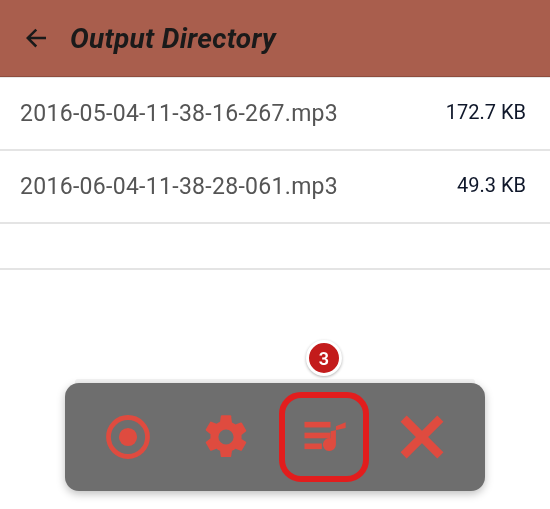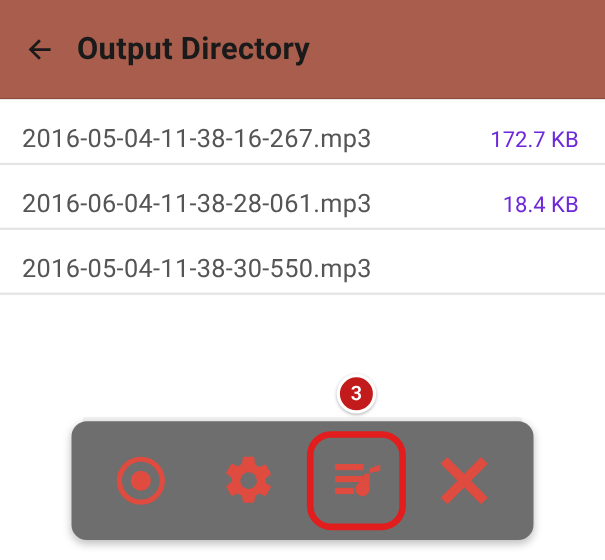--- a/index.html
+++ b/index.html
@@ -5,26 +5,27 @@
     * { margin: 0; padding: 0; box-sizing: border-box; }
     body {
       width: 550px;
       height: 509px;
       background: #ffffff;
       font-family: Roboto, Arial, sans-serif;
       position: relative;
       overflow: hidden;
     }
     .toolbar {
-      height: 90px;
+      height: 77px;
       background: #a95e4d;
       display: flex;
       align-items: center;
       padding: 0 14px;
       border-bottom: 1px solid #8e4d3e;
+      font-style: italic;
     }
     .back-btn {
       width: 44px;
       height: 44px;
       display: flex;
       align-items: center;
       justify-content: center;
       cursor: pointer;
       color: #1a1a1a;
     }
@@ -33,35 +34,34 @@
       font-weight: 700;
       color: #1a1a1a;
       margin-left: 12px;
       letter-spacing: 0.3px;
     }
     .list {
       background: #ffffff;
     }
     .row {
       display: flex;
-      align-items: center;
       justify-content: space-between;
-      padding: 22px 24px 8px 20px;
+      padding: 22px 24px 22px 20px;
       border-bottom: 2px solid #e4e4e4;
     }
     .row:nth-child(1) { border-top: 1px solid #e8e8e8; }
     .filename {
       font-size: 23px;
       color: #555555;
       white-space: nowrap;
       letter-spacing: 0.3px;
     }
     .filesize {
       font-size: 20px;
-      color: #6d28d9;
+      color: #0f172a;
       white-space: nowrap;
     }
     .bottom-area {
       position: absolute;
       bottom: 18px;
       left: 0;
       right: 0;
       display: flex;
       justify-content: center;
     }
@@ -133,24 +133,23 @@
   <div class="title">Output Directory</div>
 </div>
 
 <div class="list">
   <div class="row">
     <span class="filename">2016-05-04-11-38-16-267.mp3</span>
     <span class="filesize">172.7 KB</span>
   </div>
   <div class="row">
     <span class="filename">2016-06-04-11-38-28-061.mp3</span>
-    <span class="filesize">18.4 KB</span>
+    <span class="filesize">49.3 KB</span>
   </div>
   <div class="row">
-    <span class="filename">2016-05-04-11-38-30-550.mp3</span>
   </div>
 </div>
 
 <div class="bottom-area">
   <div class="bottom-bar">
 
     <div class="bar-btn">
       <svg width="52" height="52" viewBox="0 0 24 24">
         <circle cx="12" cy="12" r="9" fill="none" stroke="#df4b3f" stroke-width="2.2"></circle>
         <circle cx="12" cy="12" r="4.2" fill="#df4b3f"></circle>

